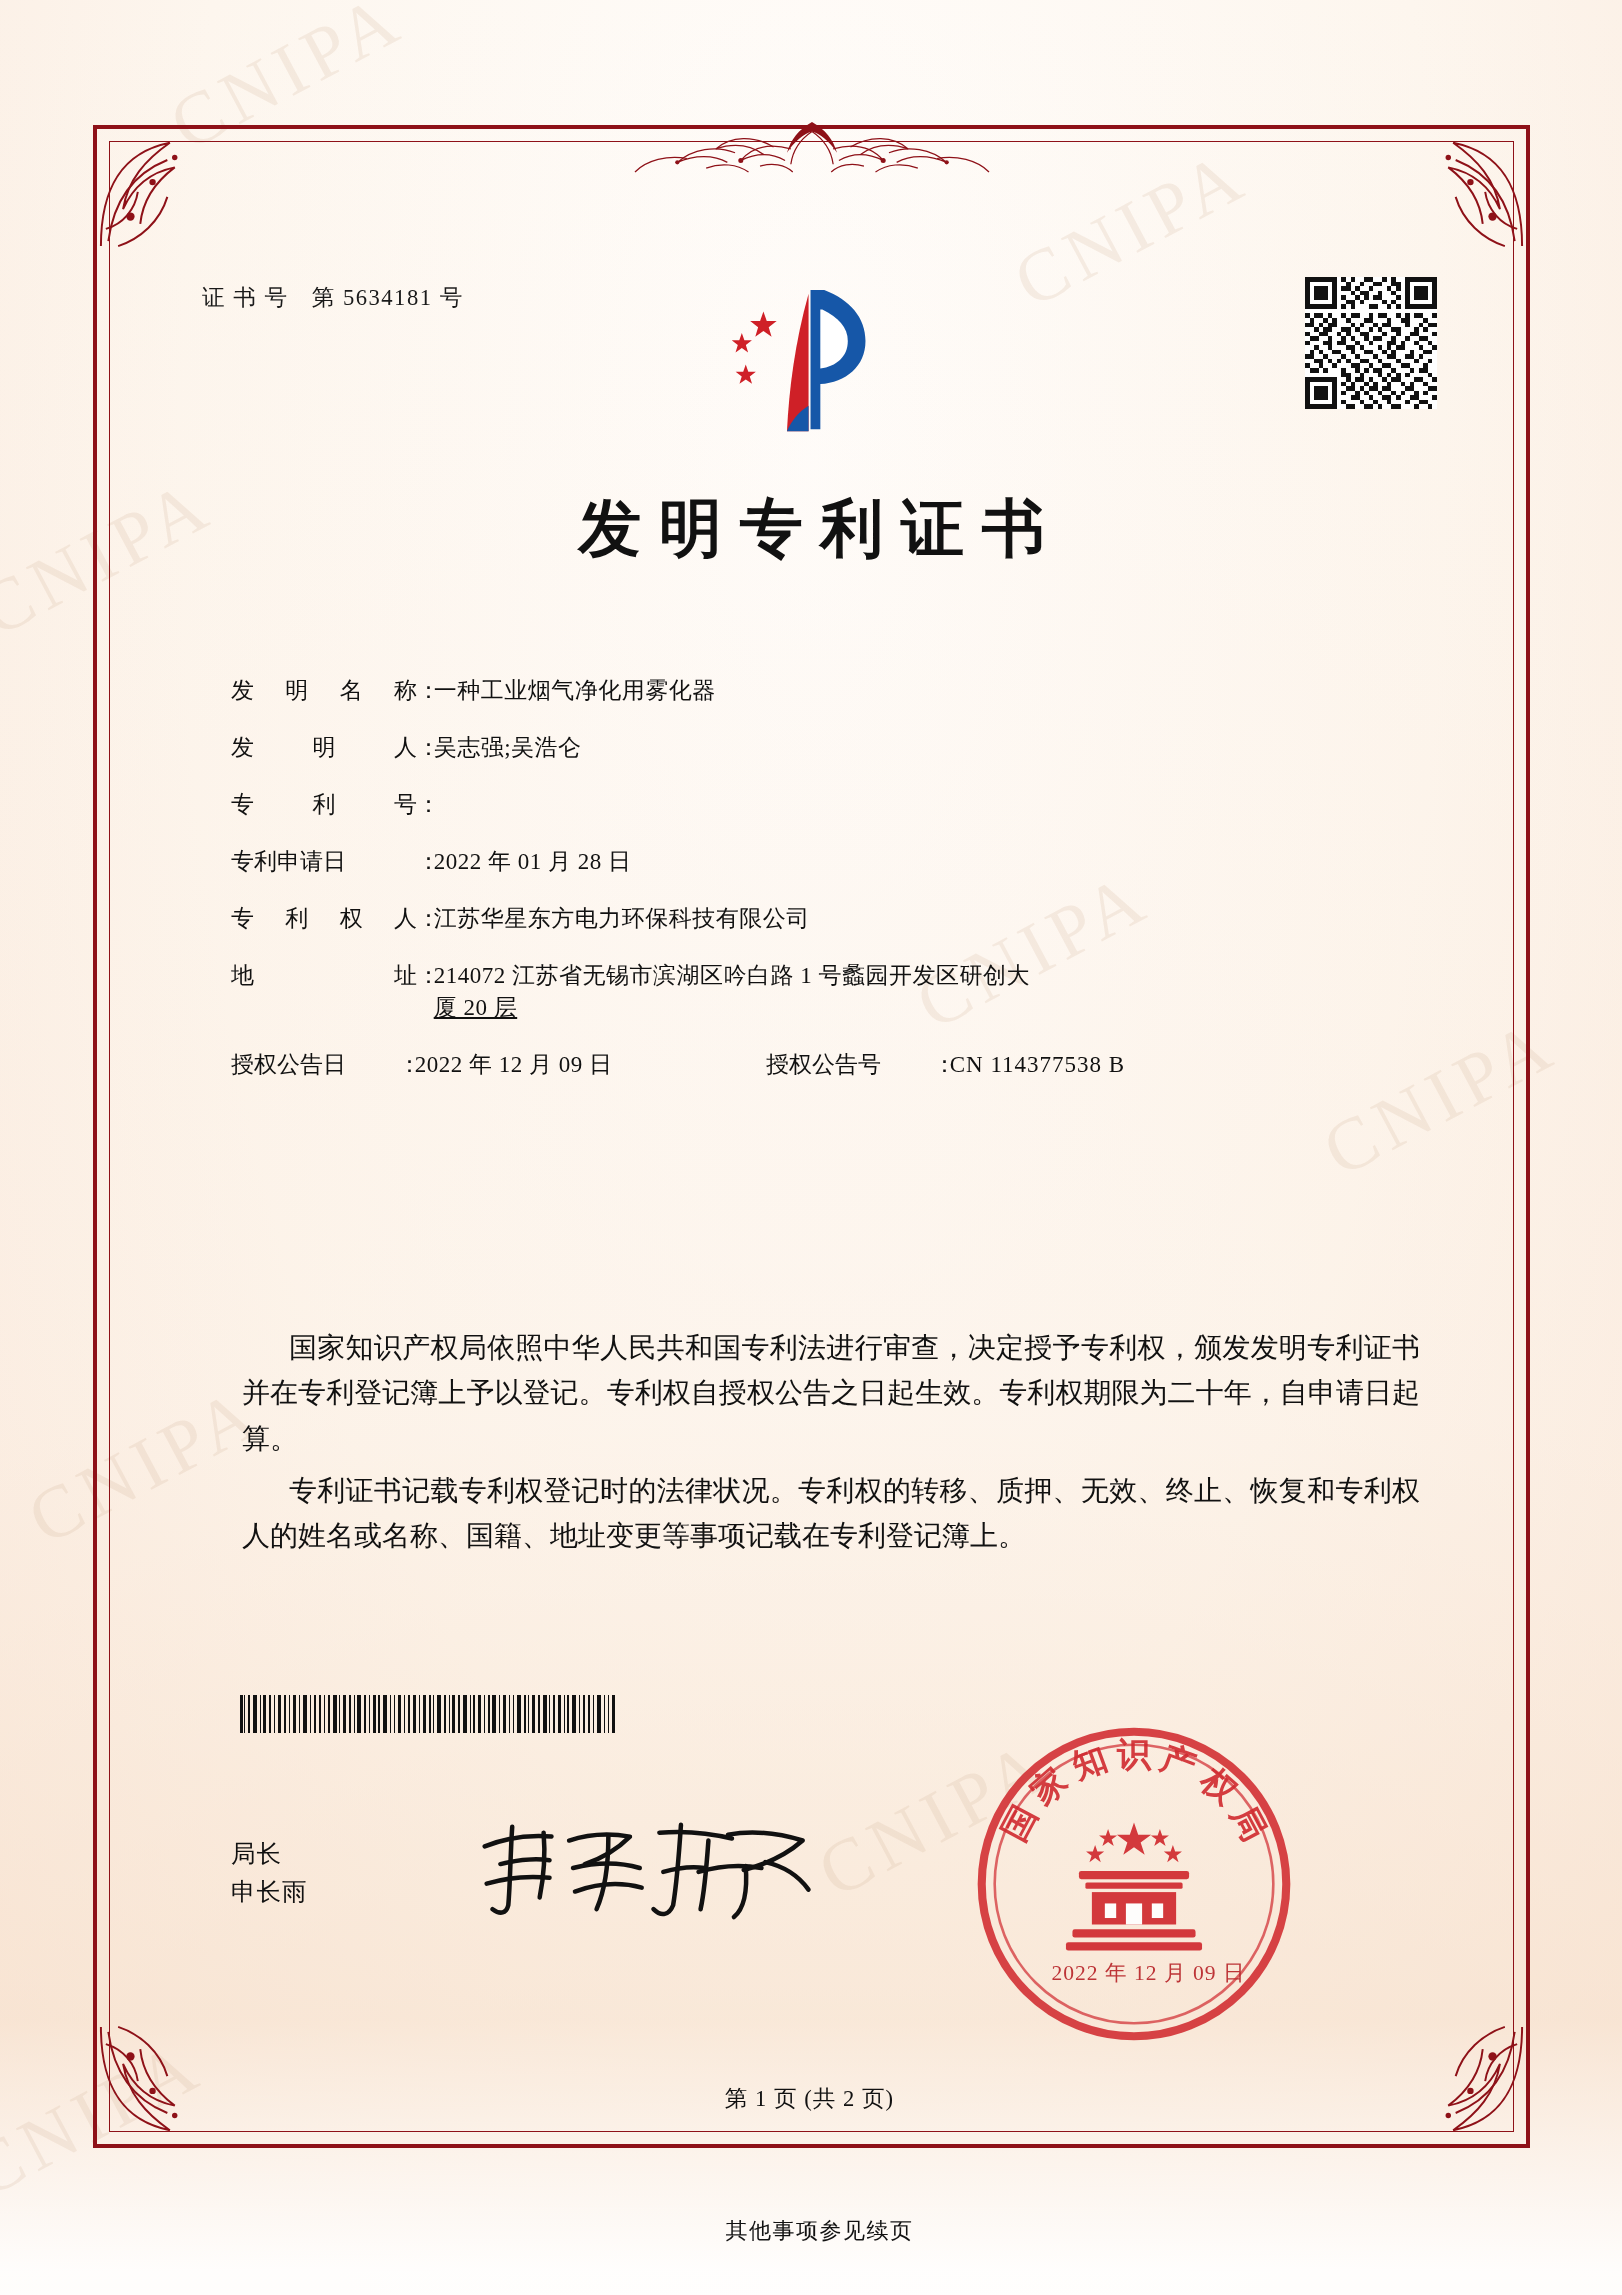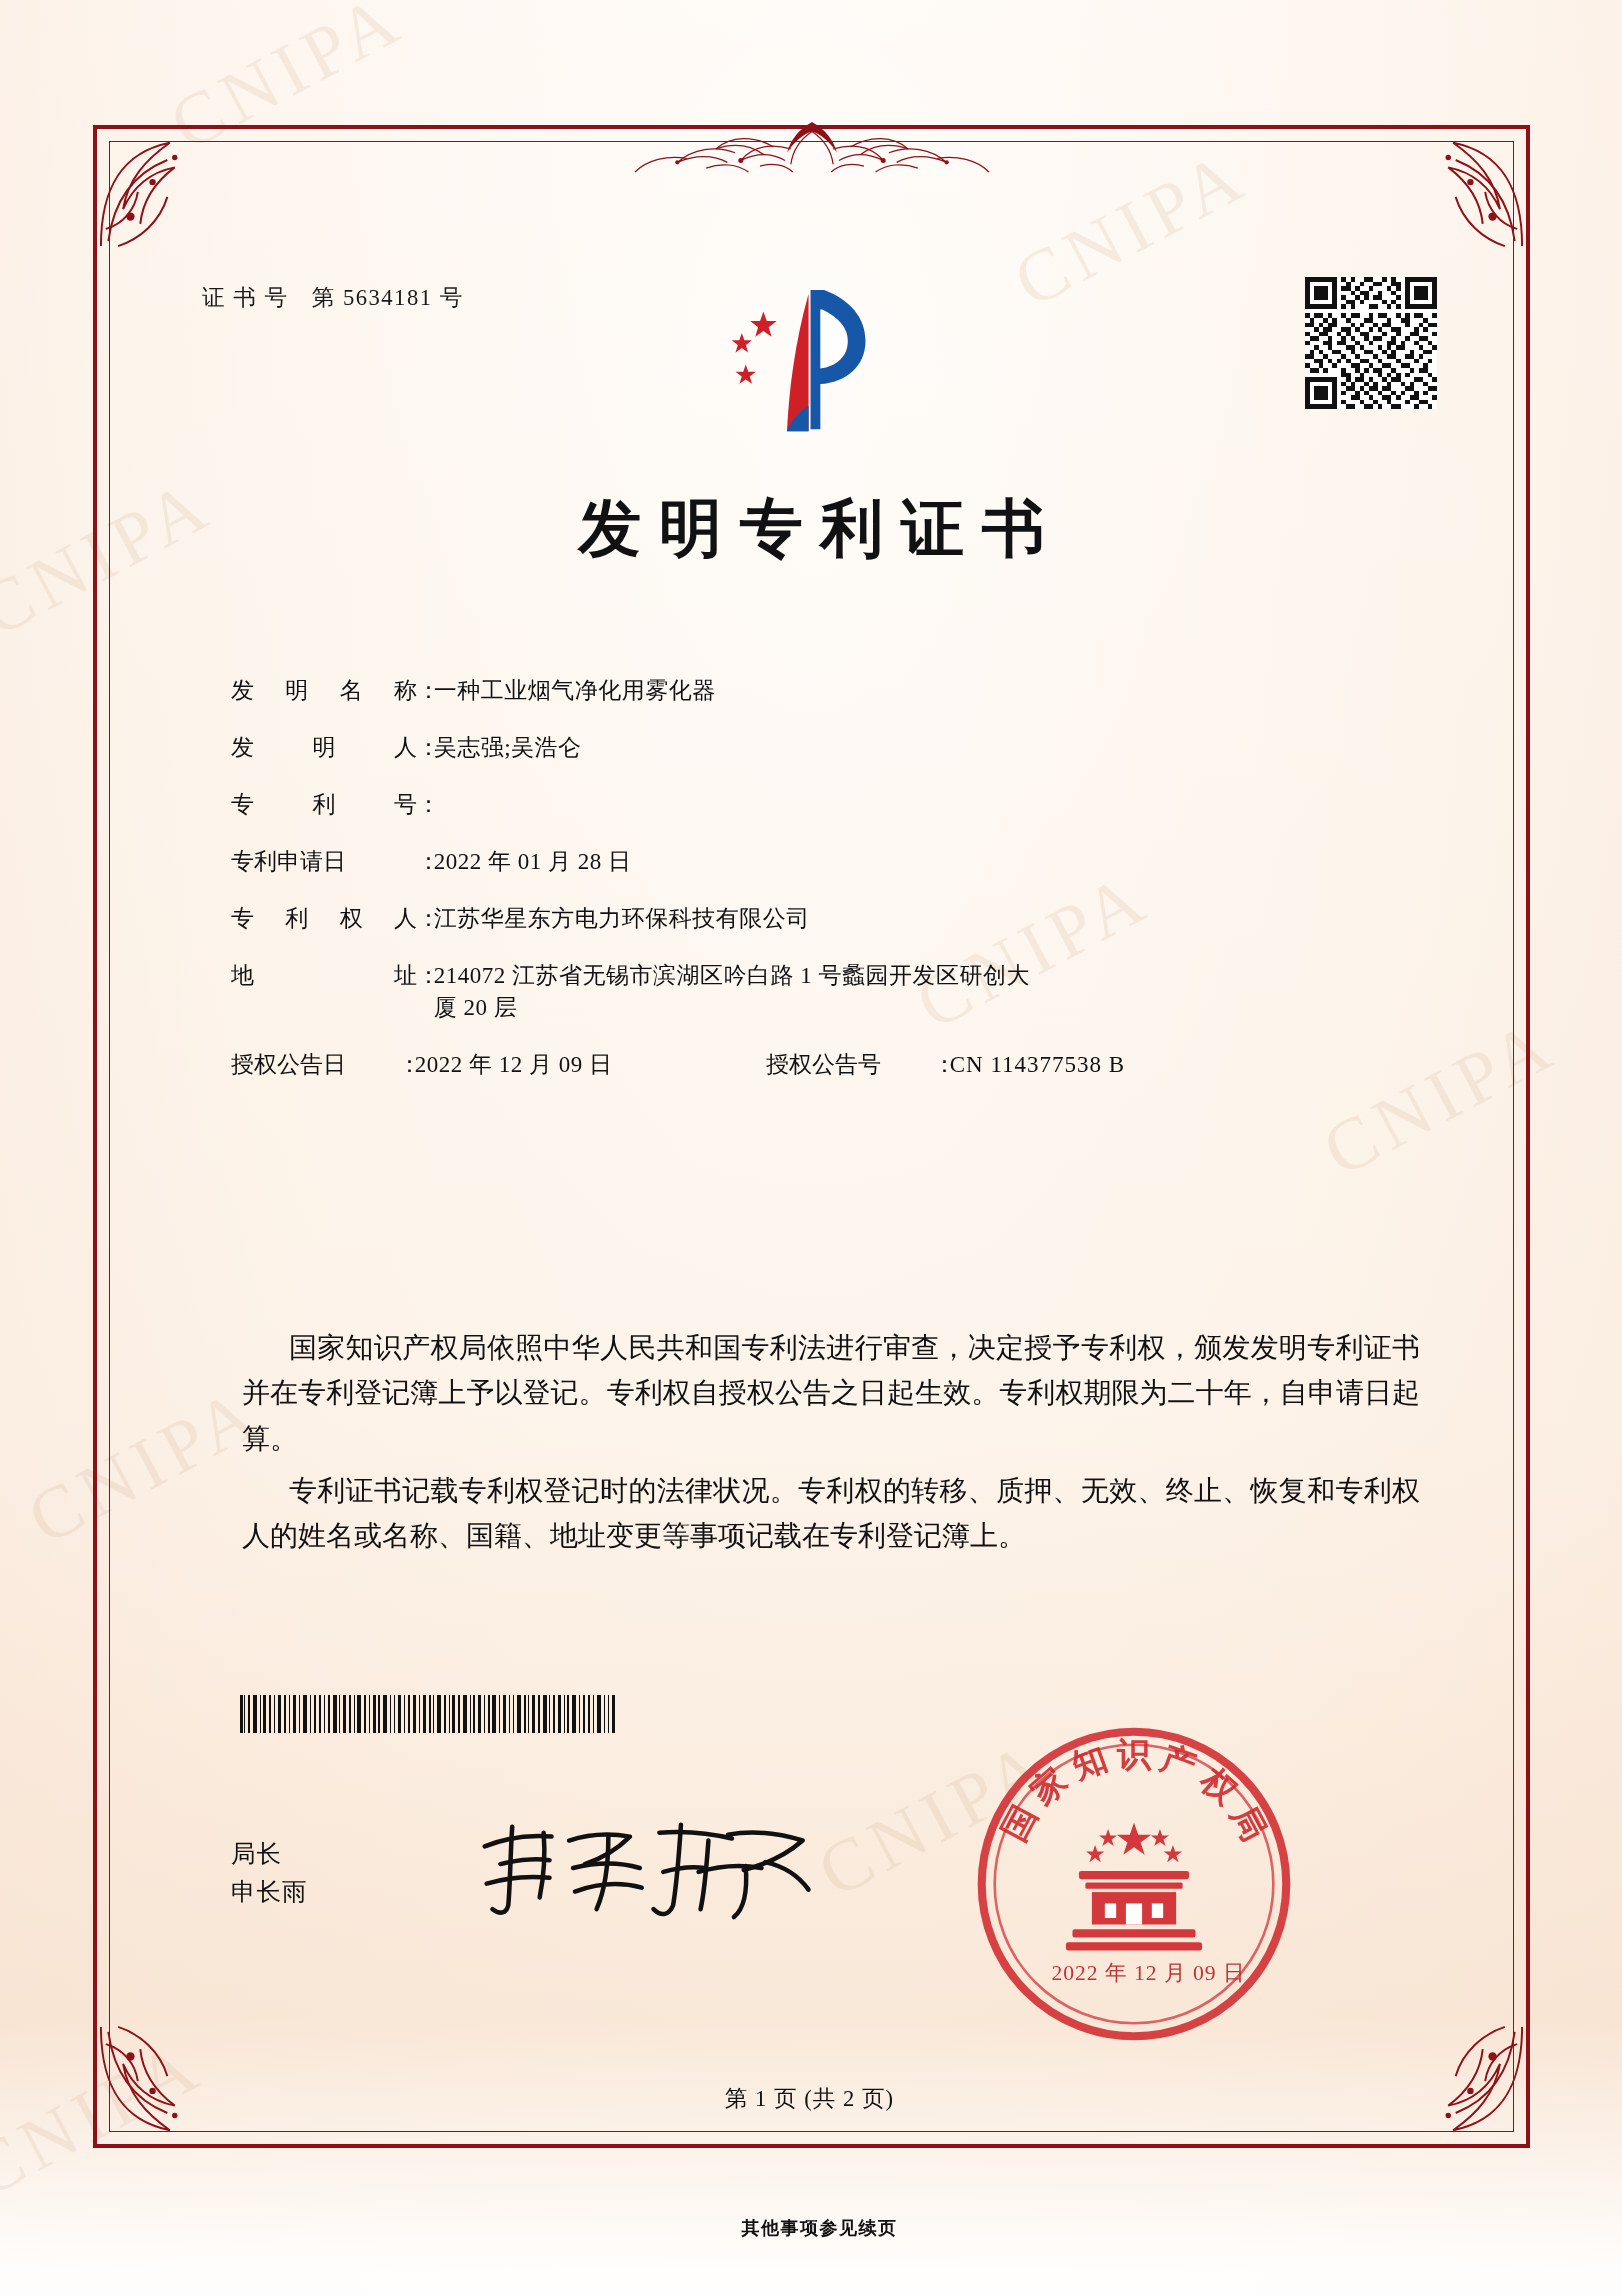--- a/index.html
+++ b/index.html
@@ -151,20 +151,21 @@
   .f-value {
     flex: 1 1 auto;
     letter-spacing: 0.5px;
   }
   .f-value.mono {
     font-family: "Liberation Serif", "DejaVu Serif", serif;
     letter-spacing: 1px;
   }
   .f-value-2 {
     margin-top: 4.9px;
+    text-decoration: underline;
   }
 
   .pub-row {
     display: flex;
     align-items: flex-start;
     margin-bottom: 31px;
   }
   .pub-left { flex: 0 0 535px; display: flex; }
   .pub-left .f-label { width: 167px; flex: 0 0 167px; }
   .pub-right { display: flex; }
@@ -245,24 +246,24 @@
     text-align: center;
     font-size: 22.6px;
     color: #111;
     letter-spacing: 1px;
   }
   .footnote {
     position: absolute;
     left: 16px; right: 0;
     top: 2216px;
     text-align: center;
-    font-size: 18px;
+    font-size: 22px;
     color: #111;
     letter-spacing: 1.5px;
-    font-weight: 700;
+    font-weight: 400;
   }
 </style>
 </head>
 <body>
 
 <div class="page">
   <div class="page-tint"></div>
 
   <div class="wm" style="left:-29.4px; top:515px;">CNIPA</div>
   <div class="wm" style="left:19.6px; top:1423px;">CNIPA</div>

